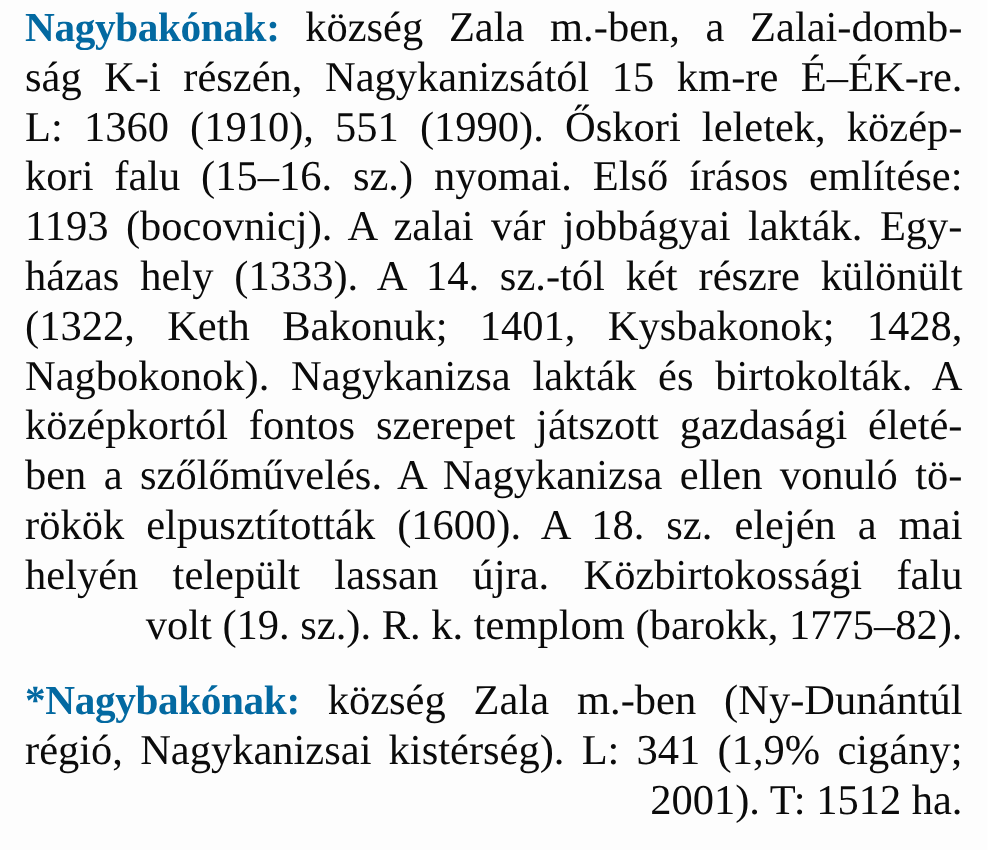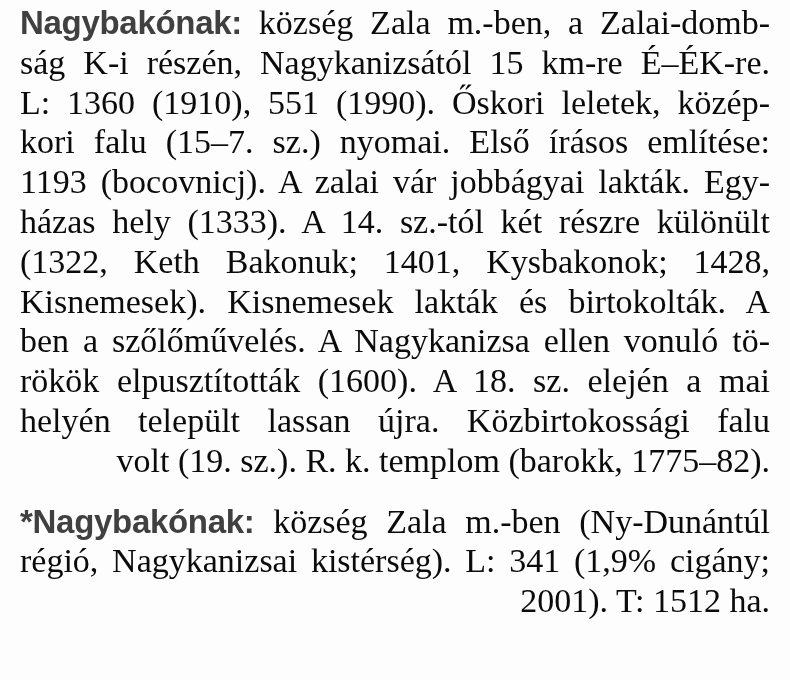--- a/index.html
+++ b/index.html
@@ -33,41 +33,42 @@
   }
   .text-line.justified {
     white-space: normal;
     text-align: justify;
     text-align-last: justify;
   }
   .text-line.plain {
     text-align: right;
   }
   .headword {
-    font-family: Liberation Sans, sans-serif;
+    font-family: Liberation Serif, serif;
     font-weight: bold;
     font-size: 33px;
     letter-spacing: -0.3px;
-    color: #404040;
+    color: #0369a1;
   }
 </style>
 </head>
 <body>
 
 <div class="scan-page">
 
   <div class="entry entry-1">
     <div class="text-line justified"><span class="headword">Nagybakónak:</span><span> község Zala m.-ben, a Zalai-domb-</span></div>
     <div class="text-line justified">ság K-i részén, Nagykanizsától 15 km-re É–ÉK-re.</div>
     <div class="text-line justified">L: 1360 (1910), 551 (1990). Őskori leletek, közép-</div>
-    <div class="text-line justified">kori falu (15–7. sz.) nyomai. Első írásos említése:</div>
+    <div class="text-line justified">kori falu (15–16. sz.) nyomai. Első írásos említése:</div>
     <div class="text-line justified">1193 (bocovnicj). A zalai vár jobbágyai lakták. Egy-</div>
     <div class="text-line justified">házas hely (1333). A 14. sz.-tól két részre különült</div>
     <div class="text-line justified">(1322, Keth Bakonuk; 1401, Kysbakonok; 1428,</div>
-    <div class="text-line justified">Kisnemesek). Kisnemesek lakták és birtokolták. A</div>
+    <div class="text-line justified">Nagbokonok). Nagykanizsa lakták és birtokolták. A</div>
+    <div class="text-line justified">középkortól fontos szerepet játszott gazdasági életé-</div>
     <div class="text-line justified">ben a szőlőművelés. A Nagykanizsa ellen vonuló tö-</div>
     <div class="text-line justified">rökök elpusztították (1600). A 18. sz. elején a mai</div>
     <div class="text-line justified">helyén települt lassan újra. Közbirtokossági falu</div>
     <div class="text-line plain">volt (19. sz.). R. k. templom (barokk, 1775–82).</div>
   </div>
 
   <div class="entry entry-2">
     <div class="text-line justified"><span class="headword">*Nagybakónak:</span><span> község Zala m.-ben (Ny-Dunántúl</span></div>
     <div class="text-line justified">régió, Nagykanizsai kistérség). L: 341 (1,9% cigány;</div>
     <div class="text-line plain">2001). T: 1512 ha.</div>

